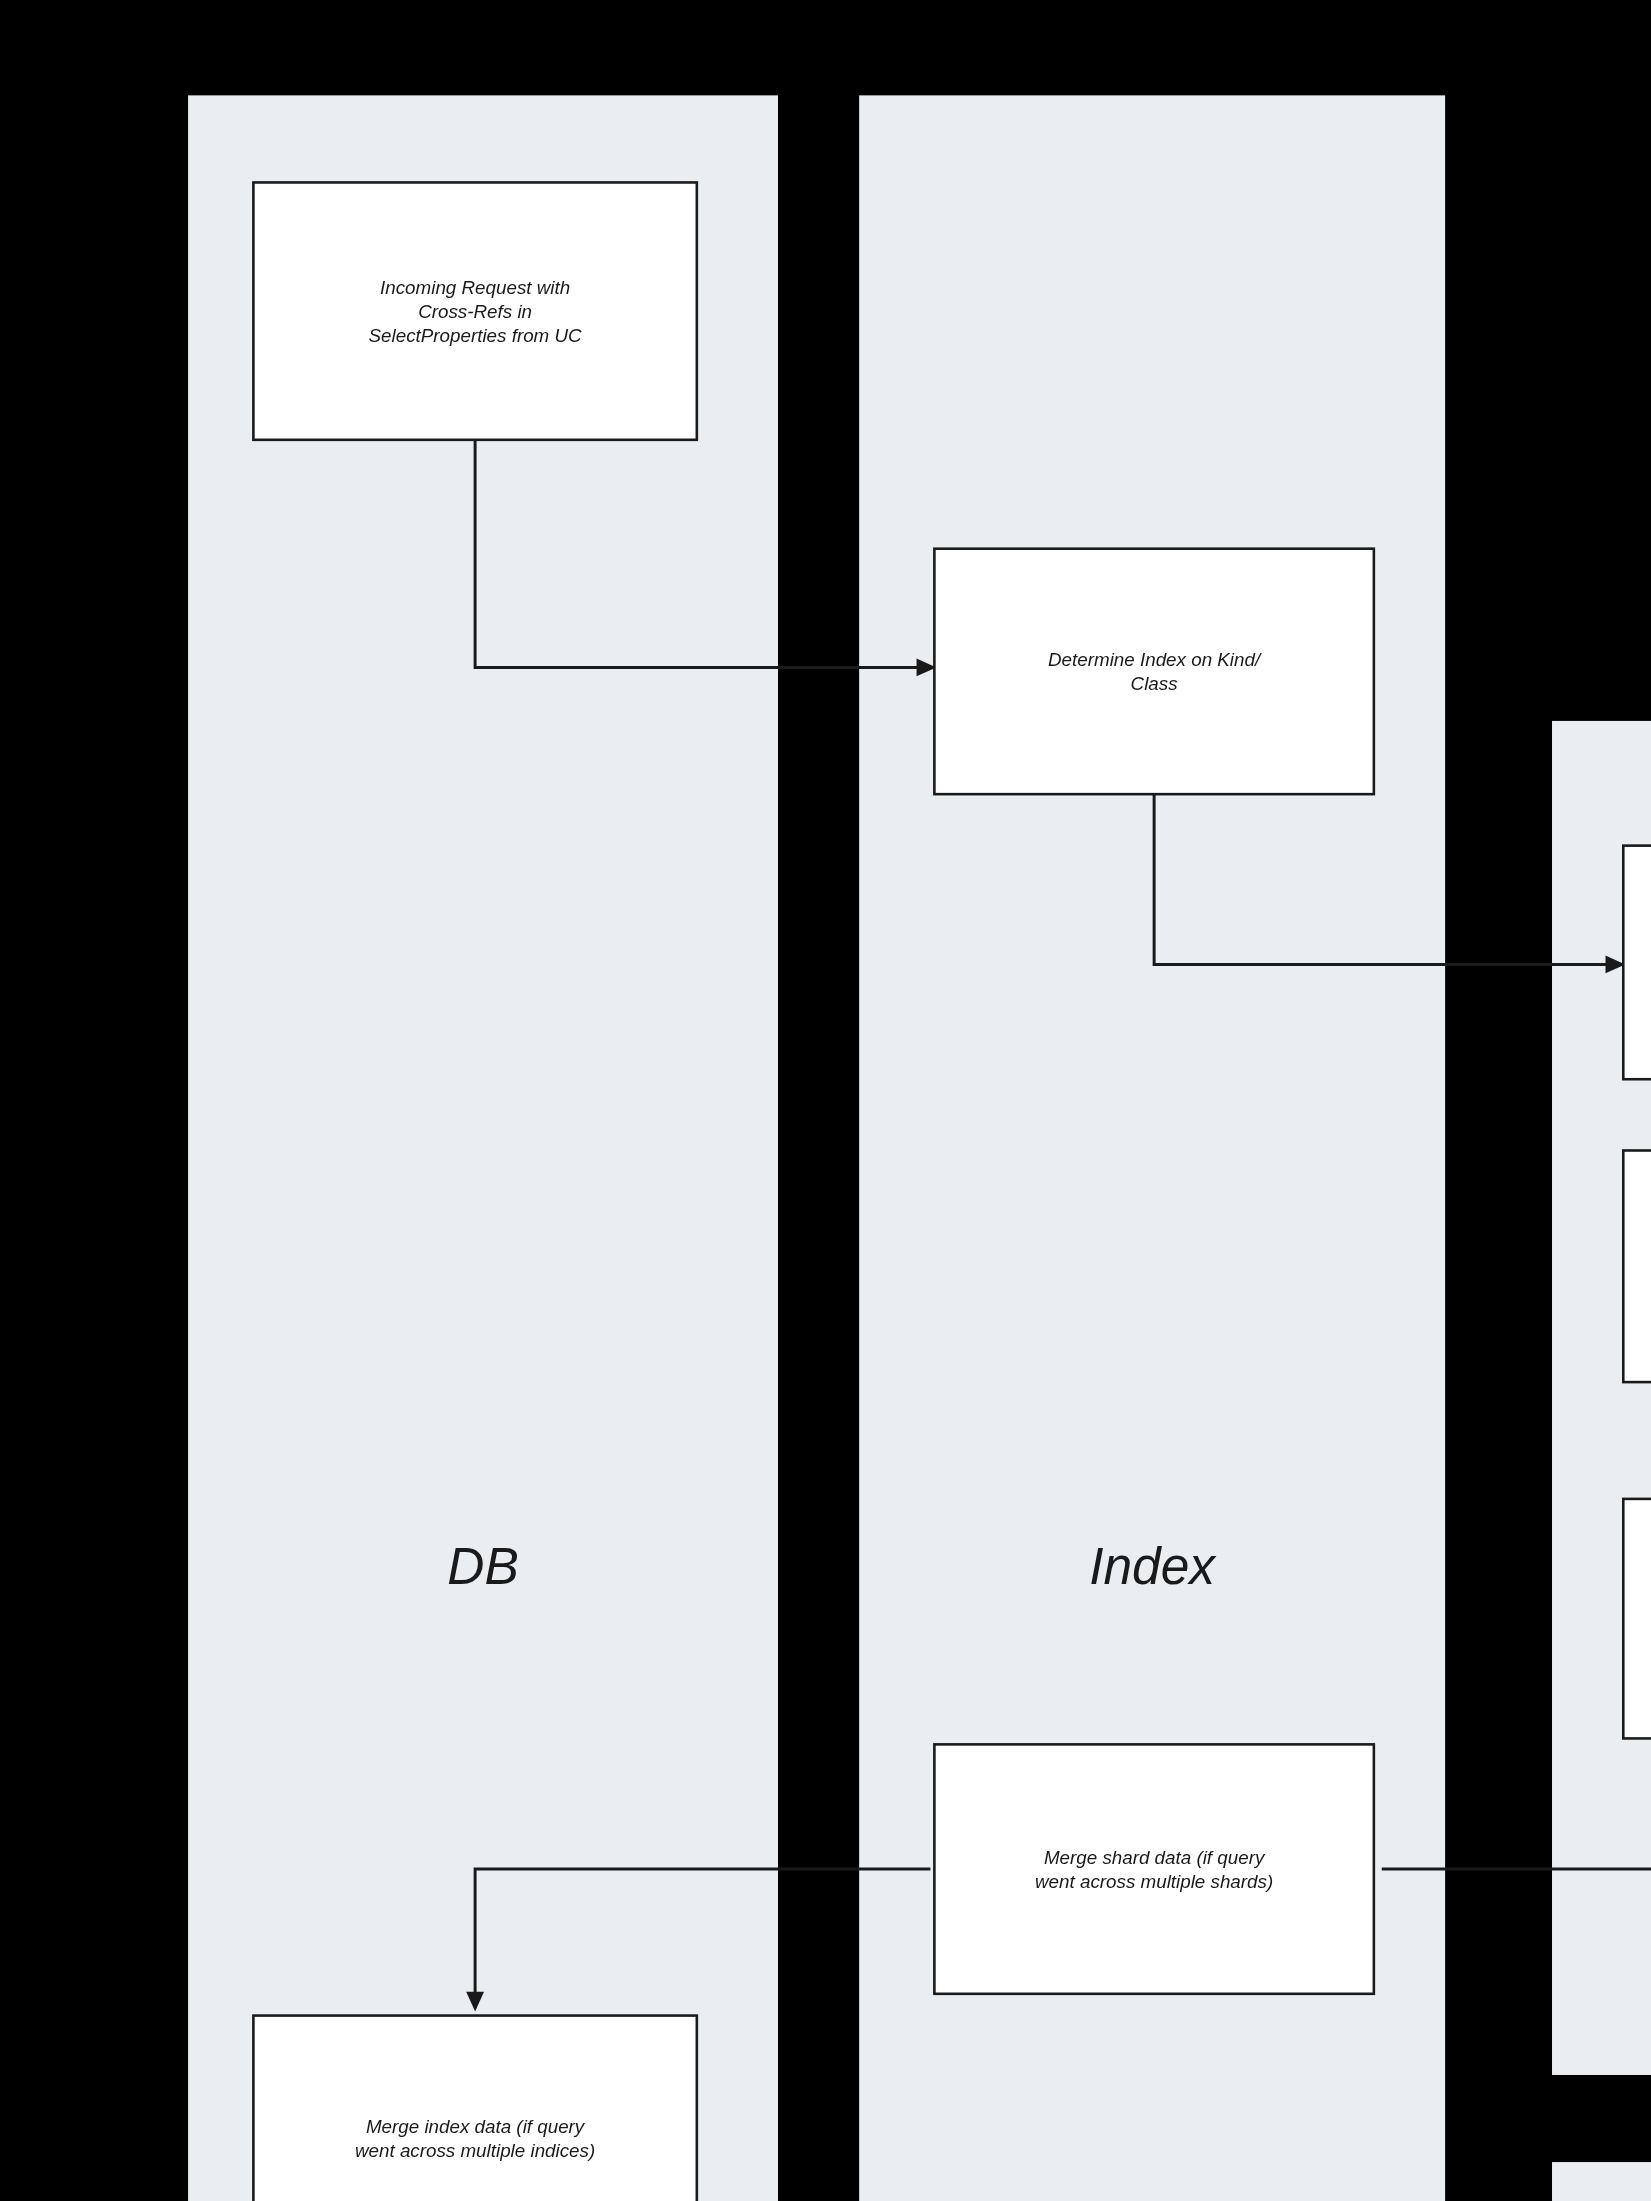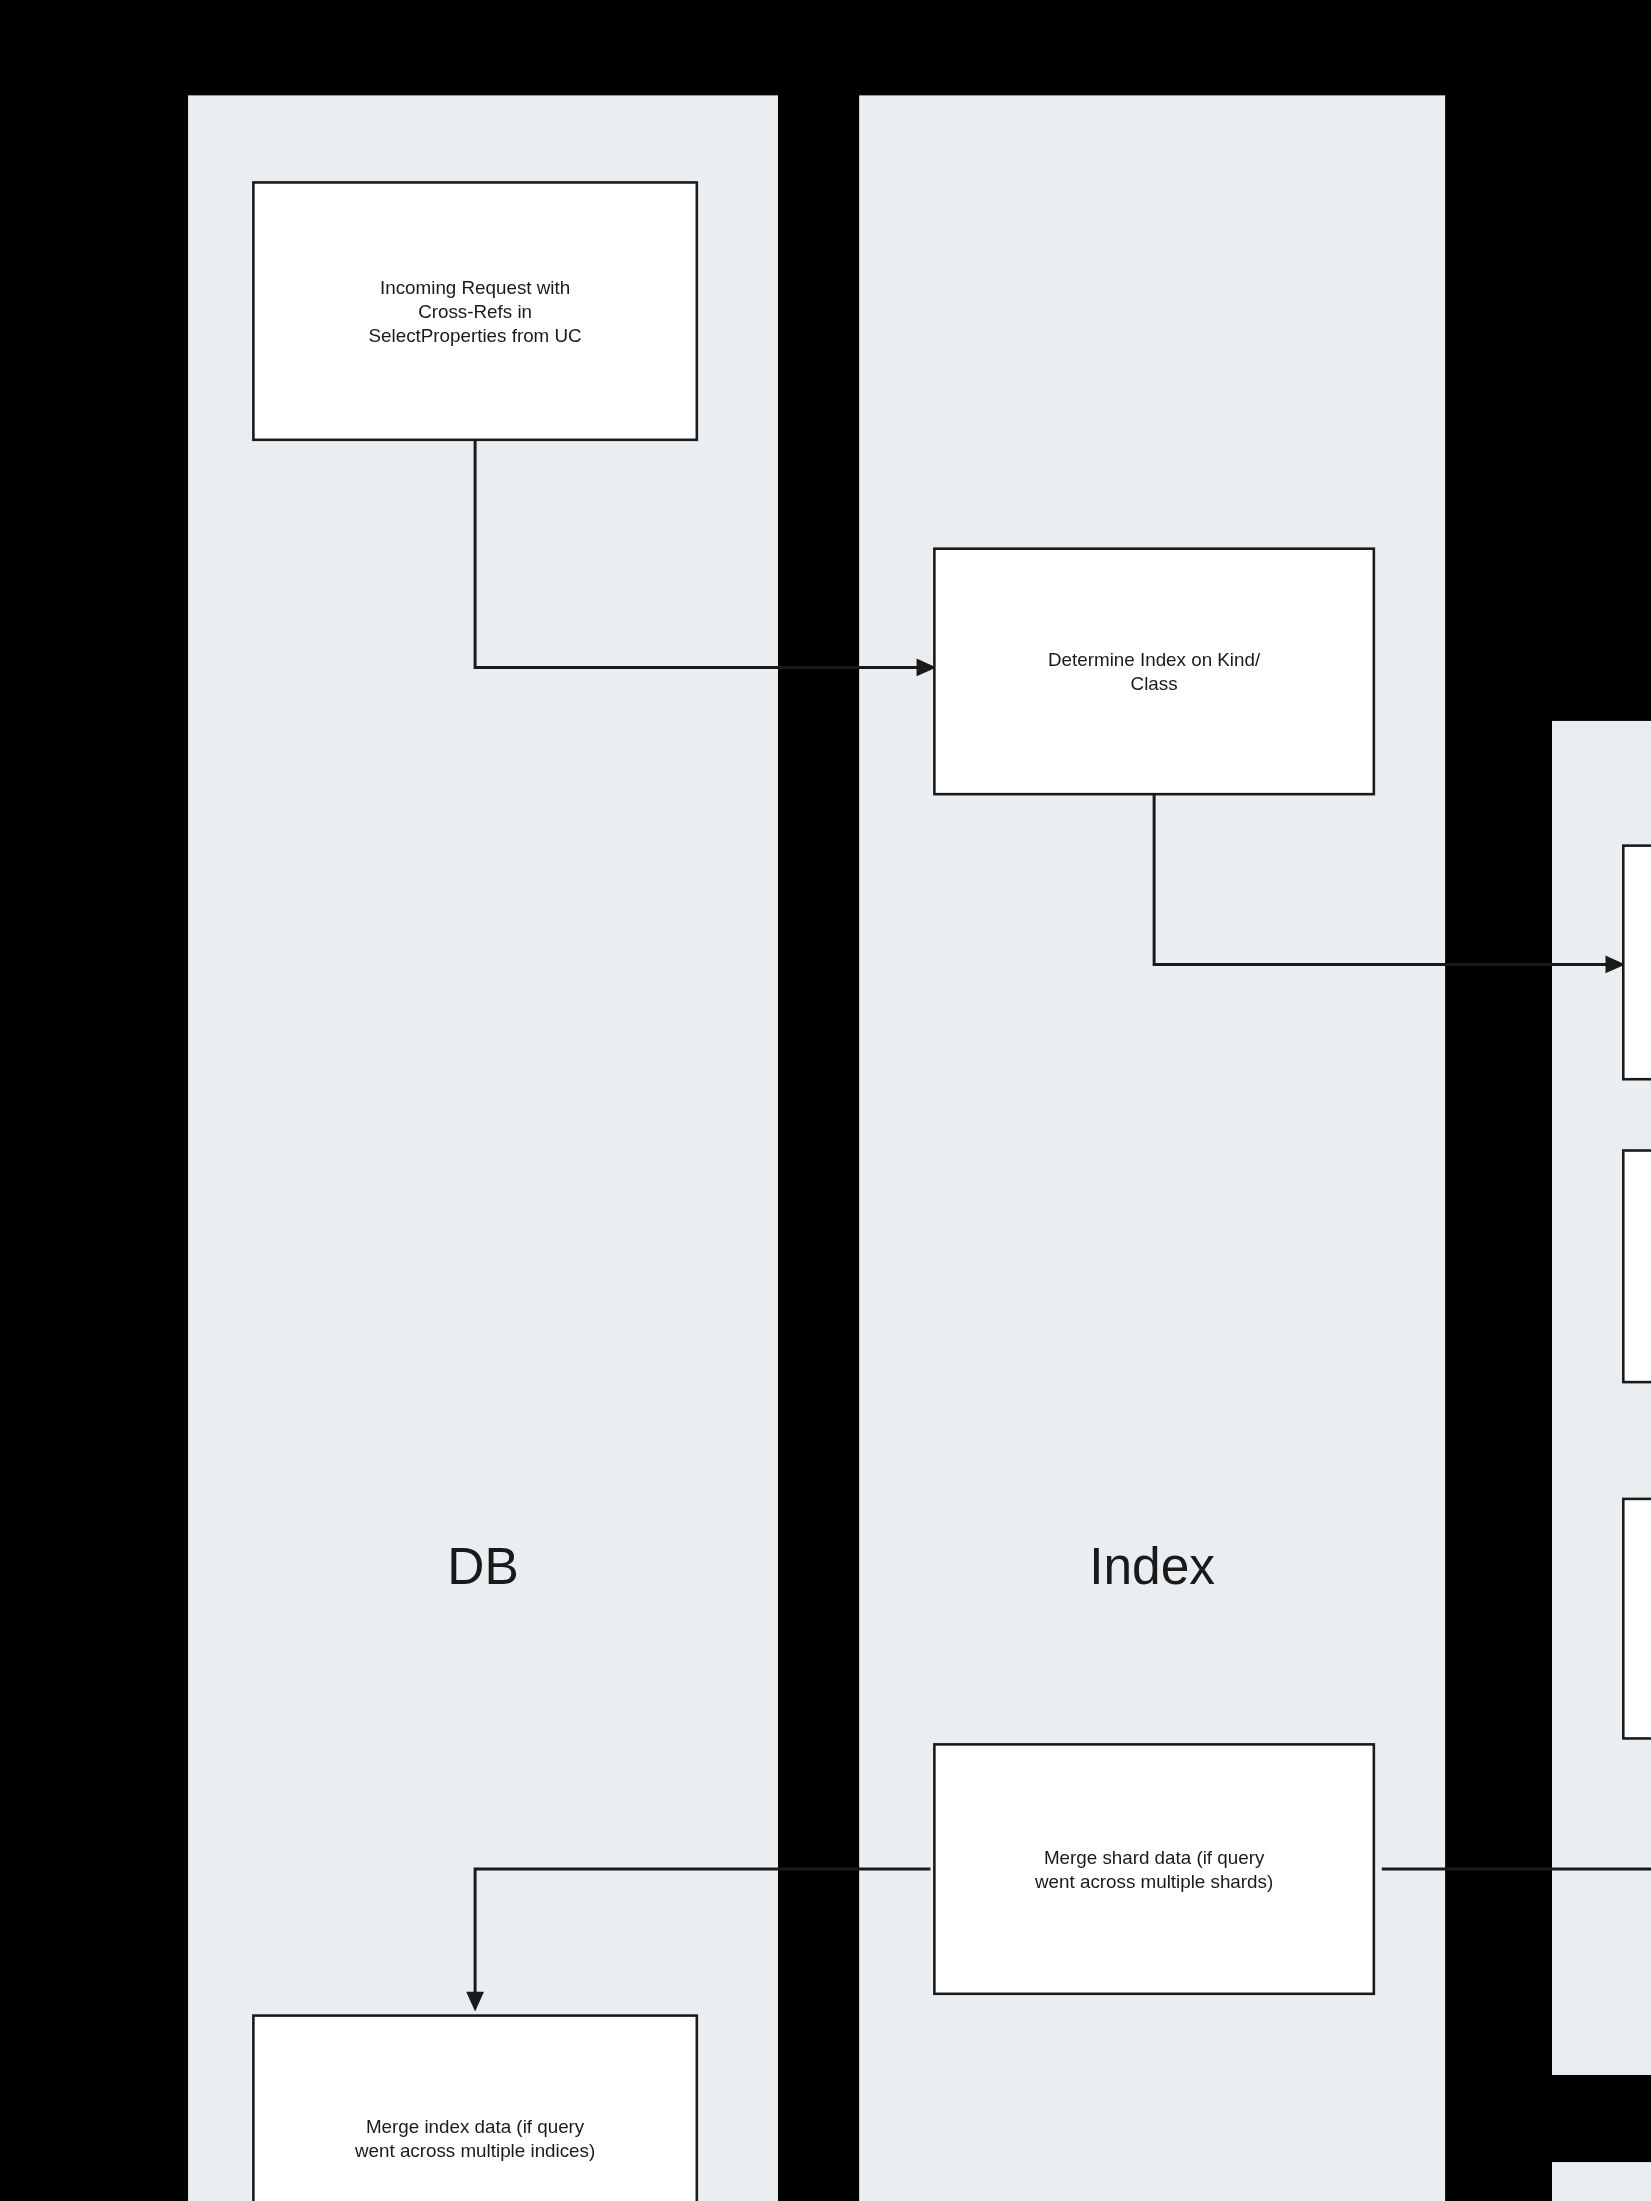--- a/index.html
+++ b/index.html
@@ -1,18 +1,18 @@
 <!DOCTYPE html>
 <html><head>
 <meta charset="utf-8">
 <style>
   html,body{margin:0;padding:0;background:#000;}
   body{width:1651px;height:2202px;overflow:hidden;
        font-family:"Liberation Sans","DejaVu Sans",sans-serif;}
-  #stage{position:relative;width:1651px;height:2202px;background:#000;}
+  #stage{position:relative;width:1651px;height:2202px;background:#000;font-style:italic;}
   svg{position:absolute;top:0;left:0;}
   .lane{fill:#eaeef0;}
   .nodebox{fill:#ffffff;stroke:#1a1a1a;stroke-width:2.6;}
   .conn{fill:none;stroke:#1a1a1a;stroke-width:3;}
   .arrowhead{fill:#1a1a1a;stroke:none;}
   .node-text{font-family:"Liberation Sans","DejaVu Sans",sans-serif;
              font-size:19px;fill:#1a1a1a;text-anchor:middle;}
   .lane-label{font-family:"Liberation Sans","DejaVu Sans",sans-serif;
               font-size:52px;fill:#1a1a1a;text-anchor:middle;}
 </style>

